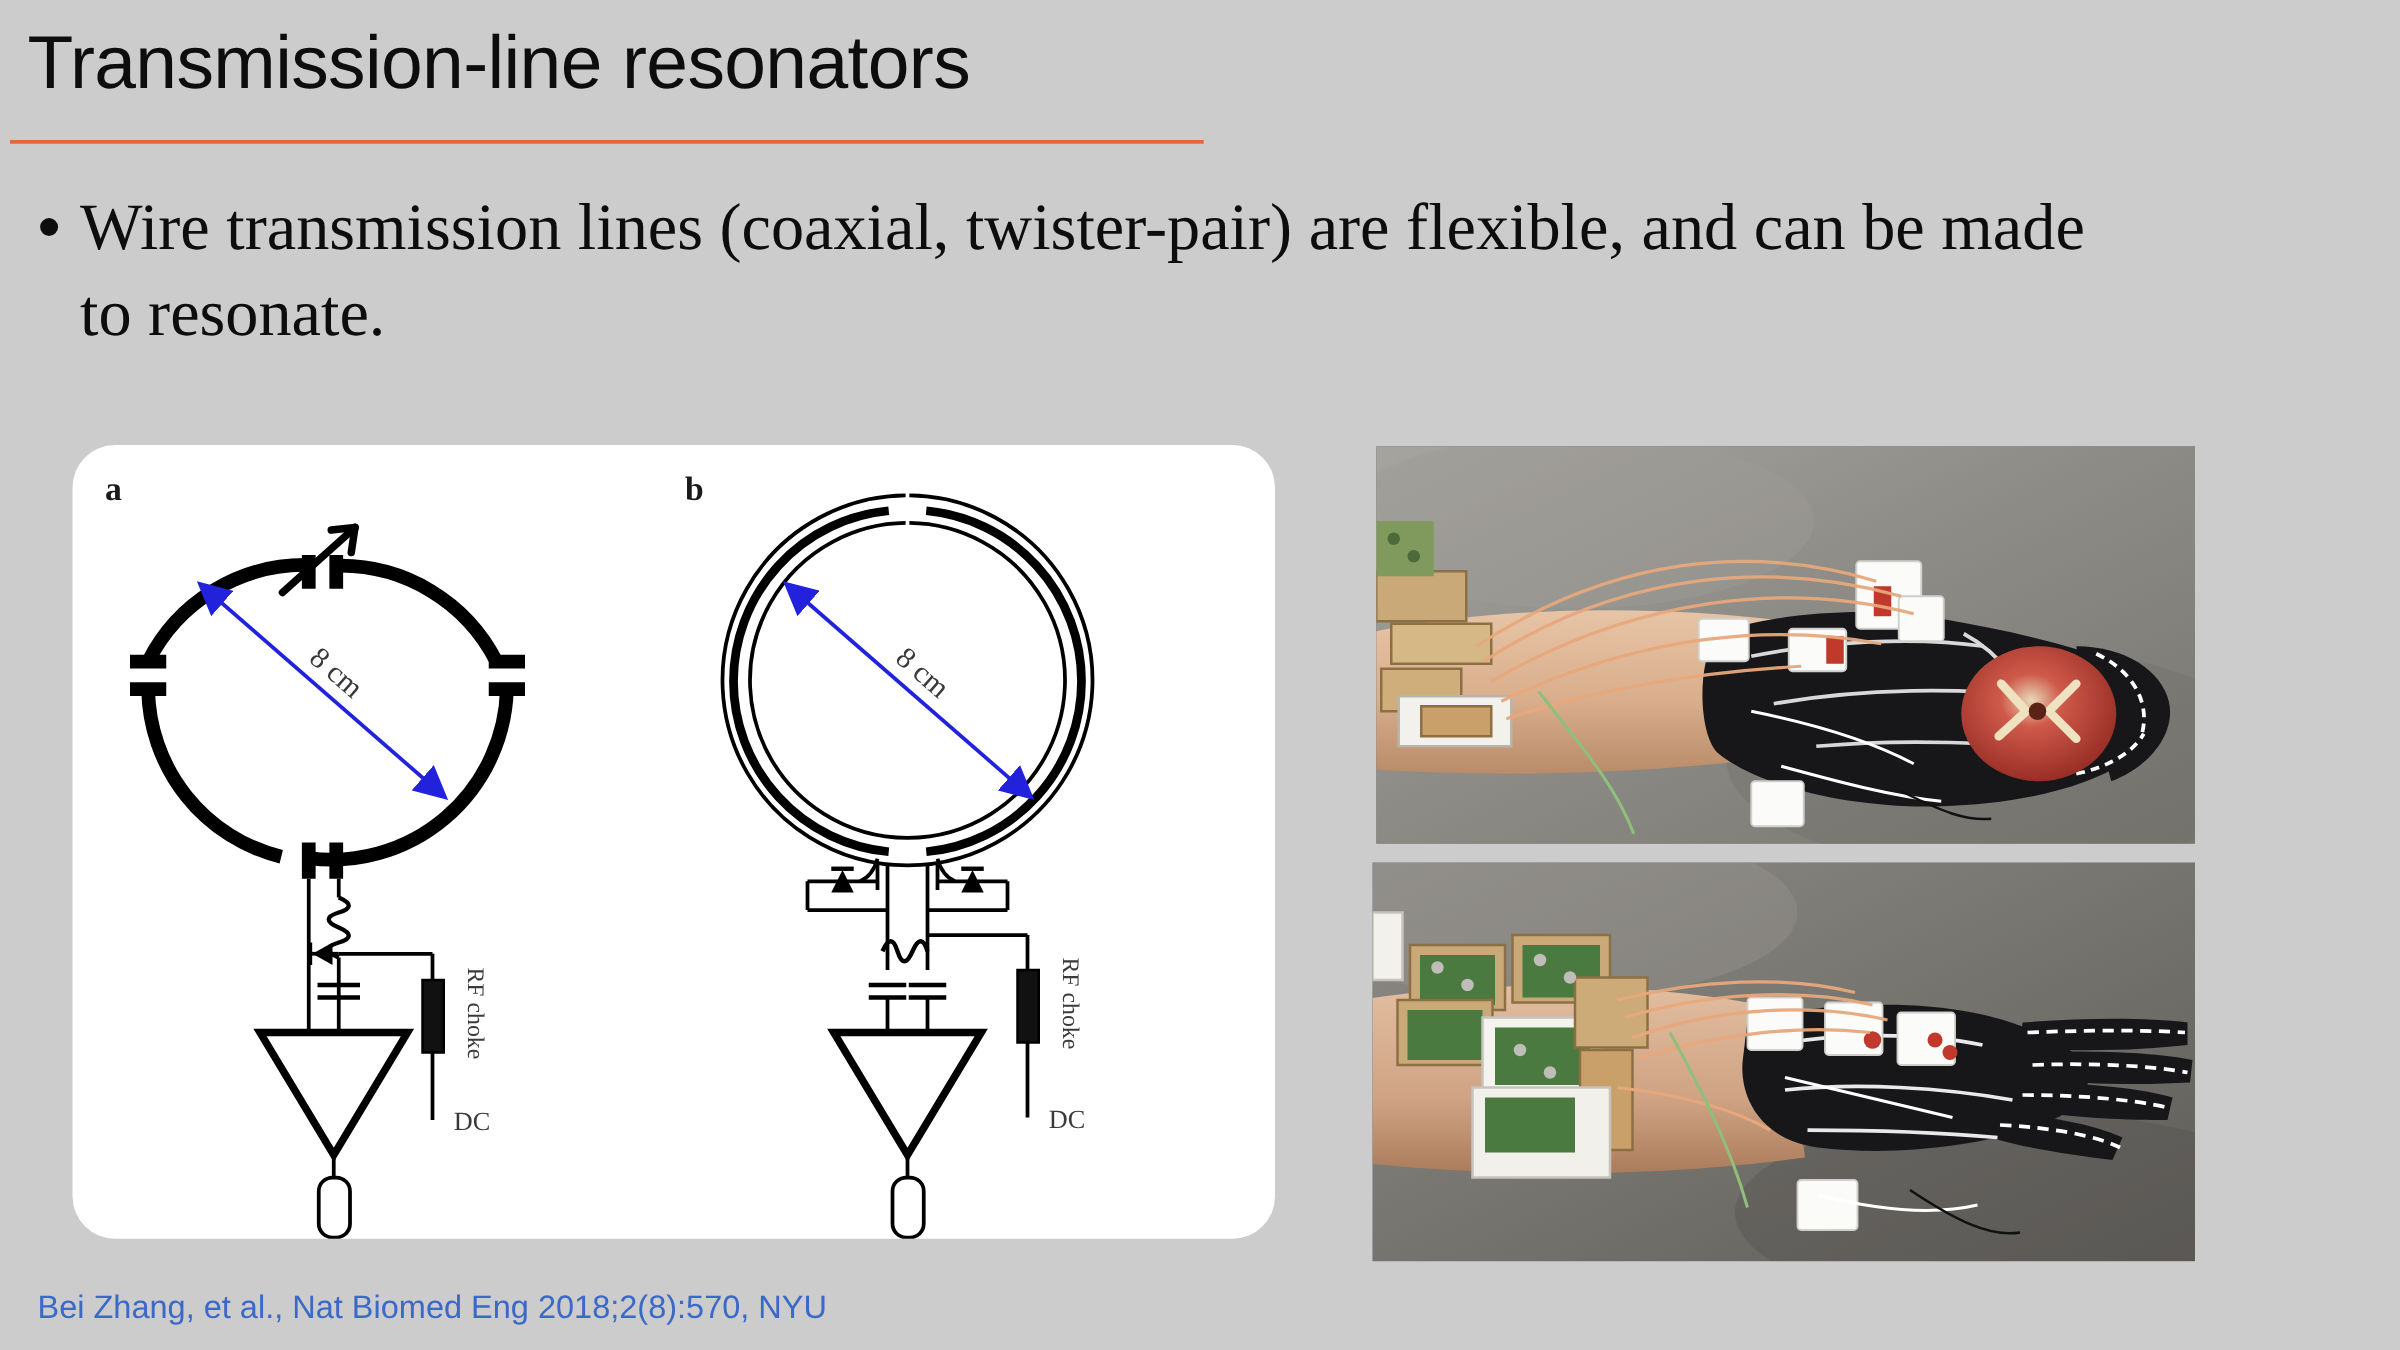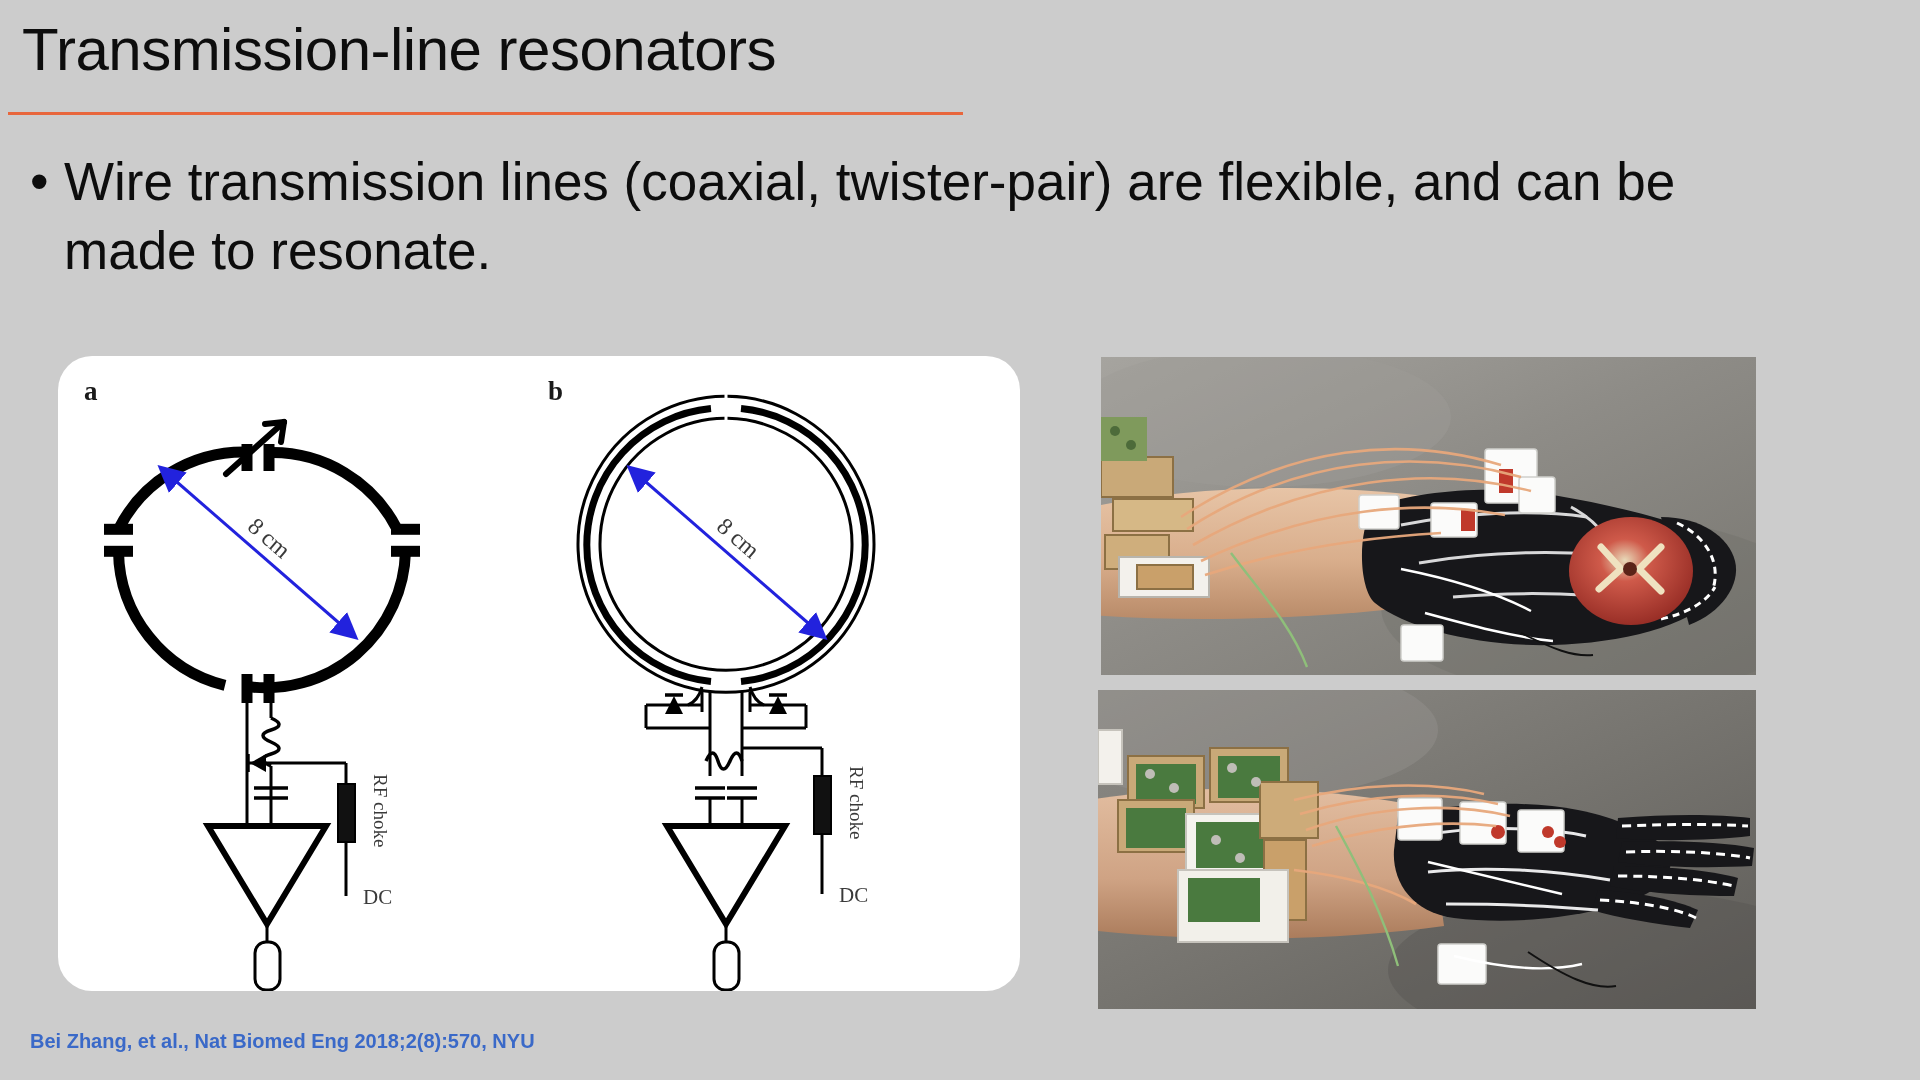--- a/index.html
+++ b/index.html
@@ -52,20 +52,21 @@
   }
   .bullet-dot {
     flex: 0 0 auto;
     width: 34px;
     font-size: 53px;
     line-height: 1.30;
     color: #0d0d0d;
   }
   .bullet-text {
     flex: 1 1 auto;
+    font-family: Liberation Serif, serif;
   }
 
   
   .figure-card {
     position: absolute;
     left: 58px;
     top: 356px;
     width: 962px;
     height: 635px;
     background: #ffffff;
@@ -106,22 +107,22 @@
     width: 658px;
     height: 319px;
   }
   .photo svg { display: block; width: 100%; height: 100%; }
 
   
   .citation {
     position: absolute;
     left: 30px;
     top: 1030px;
-    font-size: 20px;
-    font-weight: bold;
+    font-size: 26px;
+    font-weight: normal;
     color: #3a69c8;
     white-space: nowrap;
   }
 </style>
 </head>
 <body>
 
 <div class="slide-title">Transmission-line resonators</div>
 <div class="title-rule"></div>
 

